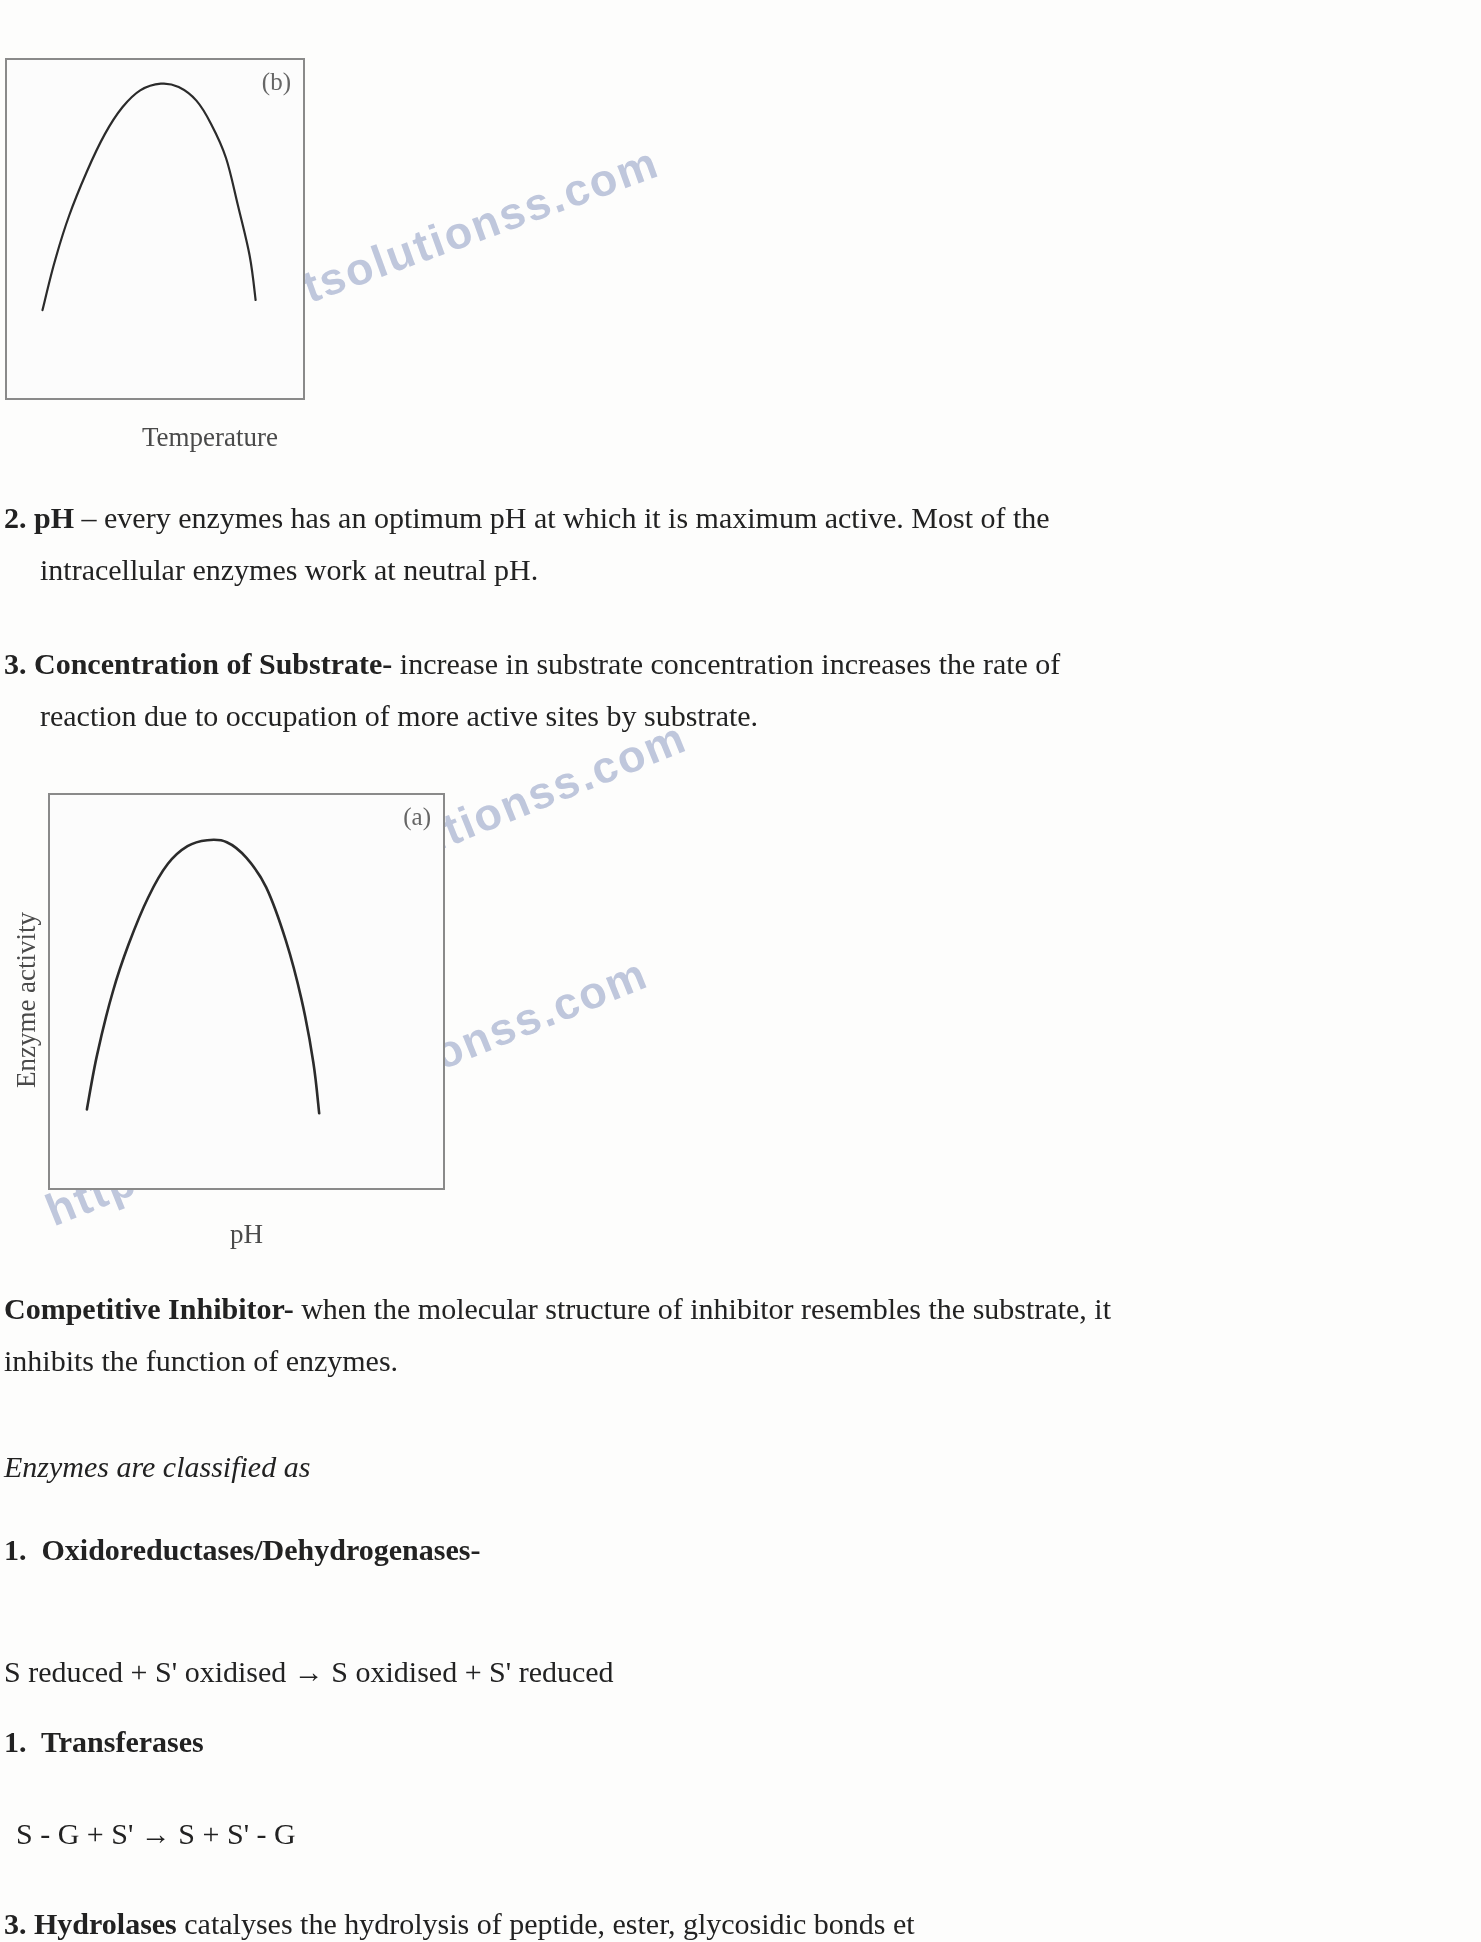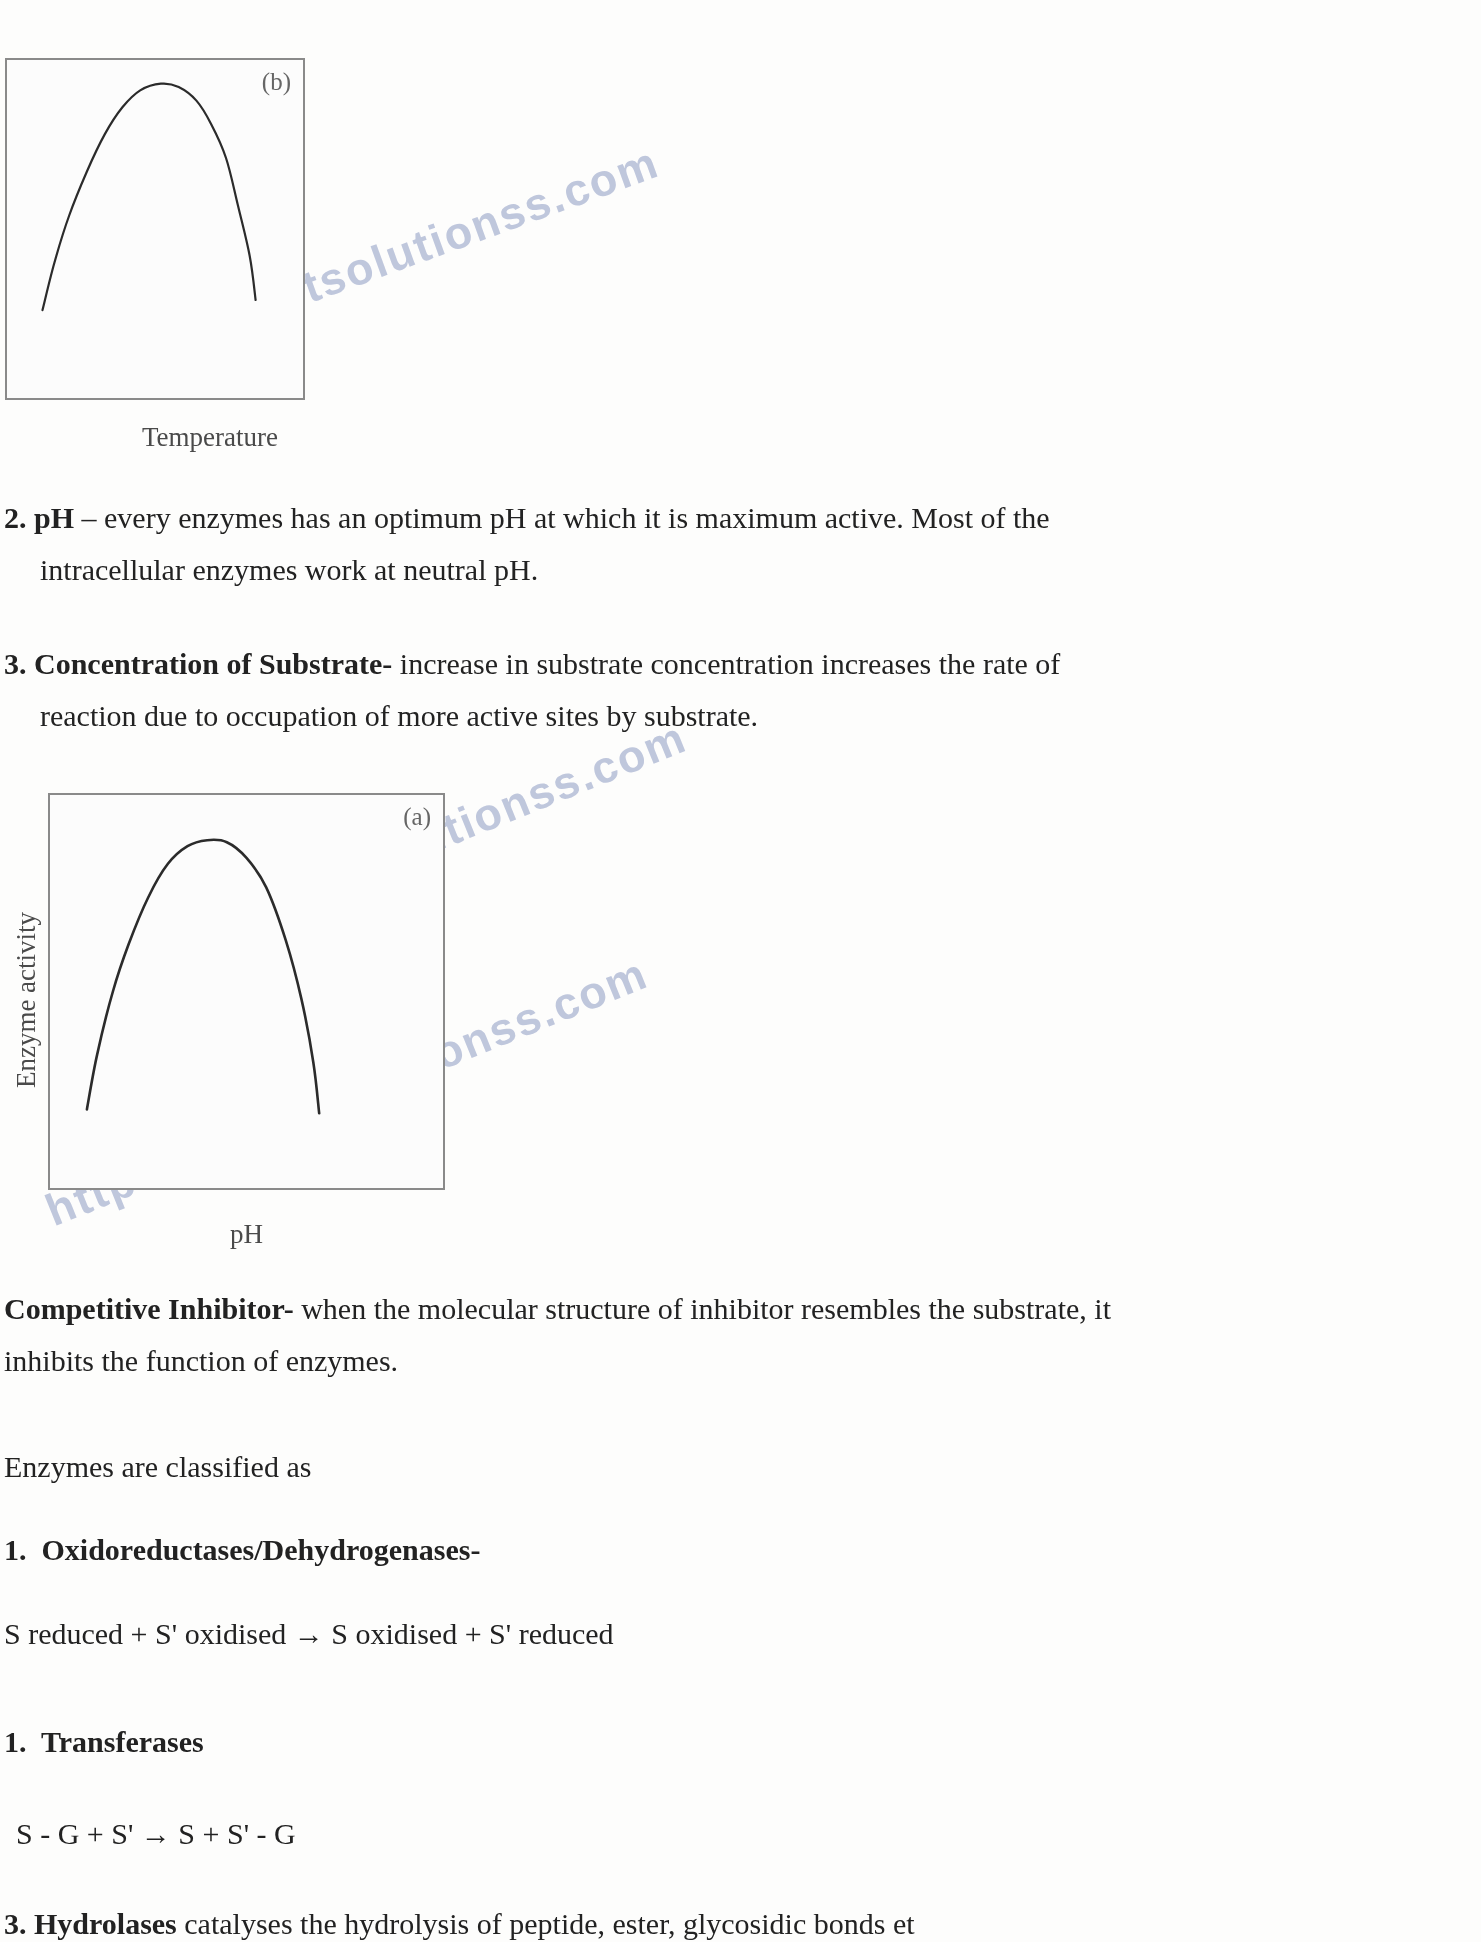--- a/index.html
+++ b/index.html
@@ -100,25 +100,25 @@
     <path fill="none" stroke="#2b2b2b" stroke-width="2.6" stroke-linecap="round" stroke-linejoin="round" d="M 36.9,314.4 C 38.6,305.2 42.8,279.0 47.2,259.4 C 51.5,239.7 57.6,214.8 62.9,196.5 C 68.1,178.2 72.7,165.1 78.6,149.3 C 84.5,133.6 91.7,115.6 98.3,102.2 C 104.8,88.8 111.3,77.3 117.9,68.8 C 124.4,60.3 131.0,55.0 137.5,51.1 C 144.1,47.2 150.7,45.9 157.2,45.2 C 163.8,44.5 170.3,44.2 176.8,47.2 C 183.4,50.1 189.9,55.3 196.5,62.9 C 203.1,70.4 209.6,78.6 216.2,92.4 C 222.7,106.1 229.9,126.7 235.8,145.4 C 241.7,164.1 246.9,184.1 251.5,204.4 C 256.1,224.7 260.4,248.2 263.3,267.2 C 266.3,286.2 268.2,309.8 269.2,318.3"></path>
   </svg>
 </div>
 <div class="fig-caption" style="left:48px;top:1203px;width:397px;">pH</div>
 
 <div class="para" style="top:1283px;">
   <div><span class="bold">Competitive Inhibitor-</span><span> when the molecular structure of inhibitor resembles the substrate, it</span></div>
   <div>inhibits the function of enzymes.</div>
 </div>
 
-<div class="para" style="top:1441px;">Enzymes are classified as</div>
+<div class="para" style="top:1441px;font-style:italic;">Enzymes are classified as</div>
 
 <div class="para bold pre" style="top:1524px;">1.  Oxidoreductases/Dehydrogenases-</div>
 
-<div class="para" style="top:1608px;">S reduced + S' oxidised → S oxidised + S' reduced</div>
+<div class="para" style="top:1646px;">S reduced + S' oxidised → S oxidised + S' reduced</div>
 
 <div class="para bold pre" style="top:1716px;">1.  Transferases</div>
 
 <div class="para" style="top:1808px;margin-left:12px;">S - G + S' → S + S' - G</div>
 
 <div class="para" style="top:1898px;">
   <span class="bold">3. Hydrolases</span><span> catalyses the hydrolysis of peptide, ester, glycosidic bonds et</span>
 </div>
 
 </body></html>

